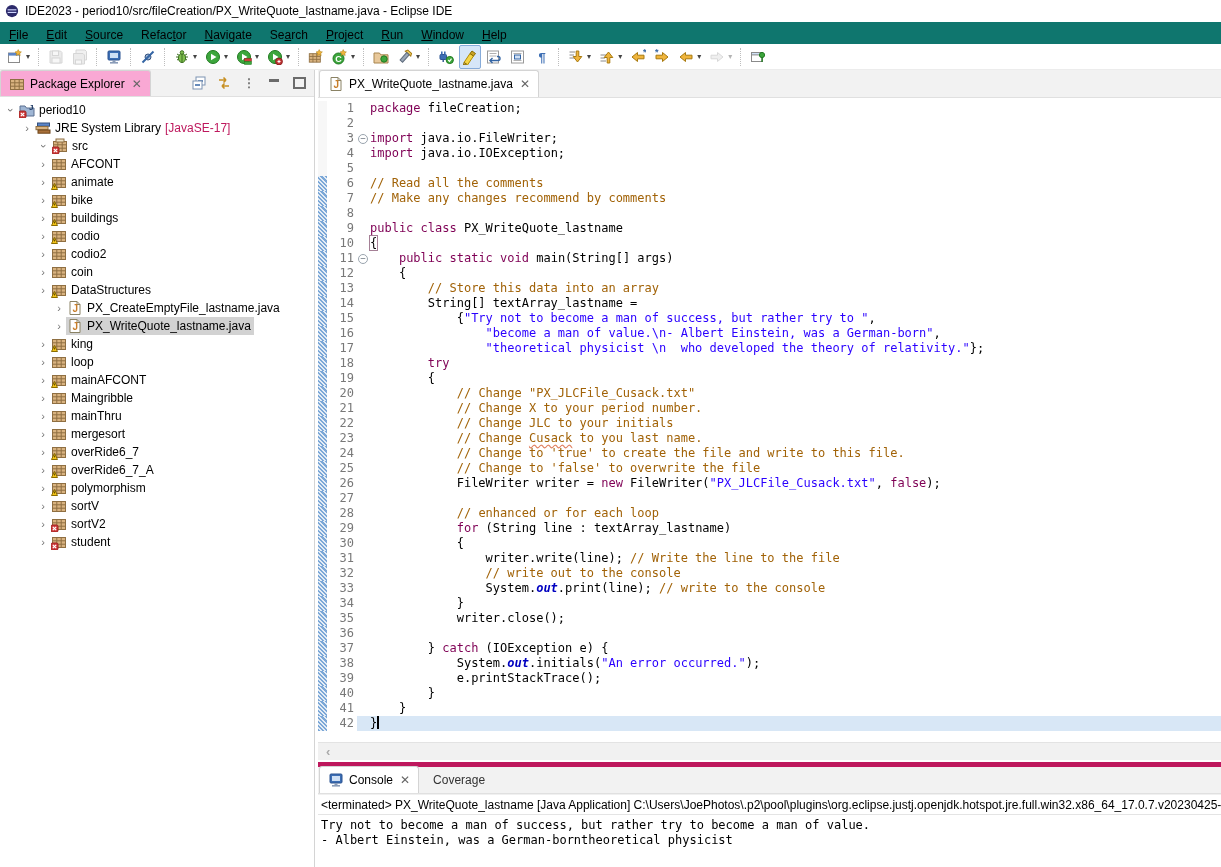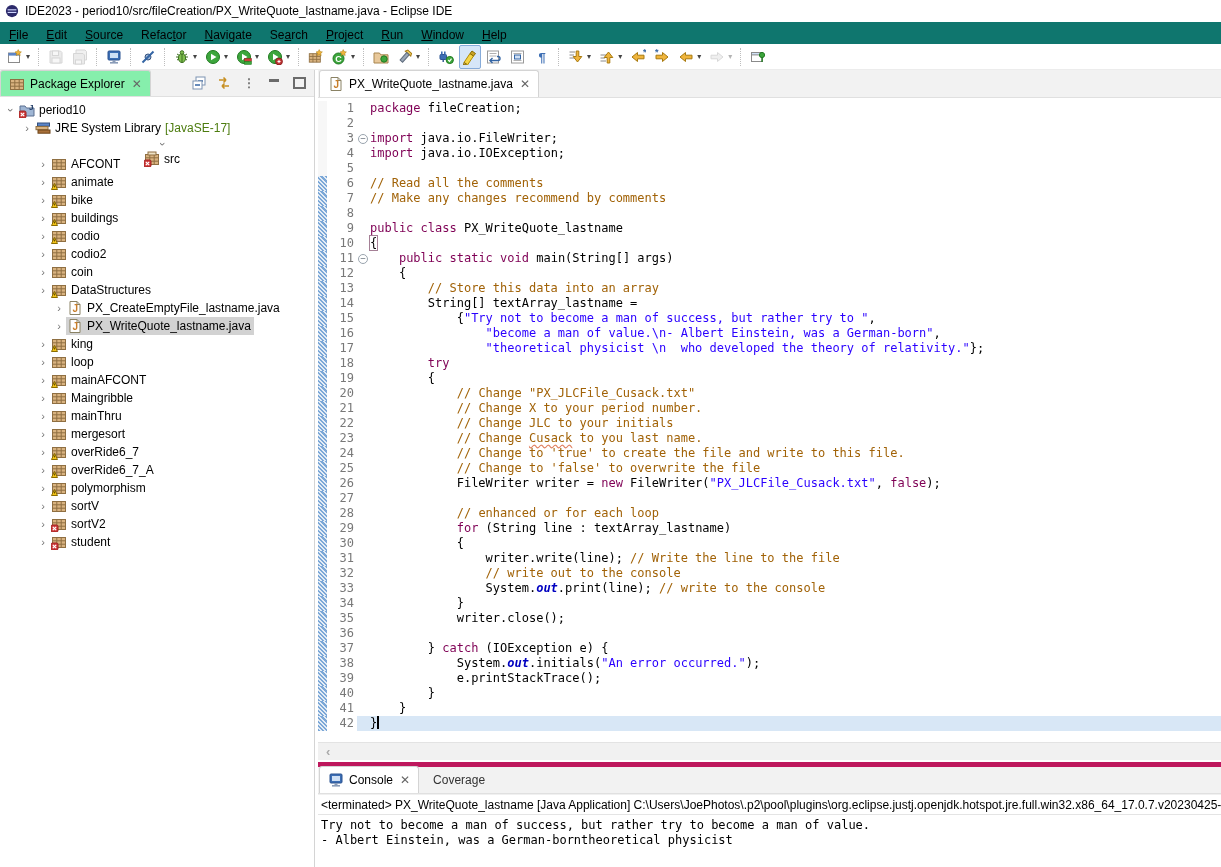--- a/index.html
+++ b/index.html
@@ -17,41 +17,41 @@
   .tb-btn.disabled{opacity:.4;filter:grayscale(1)}
   .tb-ico{width:16px;height:16px;display:inline-block}
   .tb-ico svg{width:16px;height:16px;display:block}
   .tb-dd{font-size:8px;color:#444;margin-left:3px}
   .tb-sep{width:1px;height:18px;margin:0 4px;border-left:1px dotted #bdbdbd}
   
   .main{position:absolute;top:70px;left:0;right:0;bottom:0}
   .explorer{position:absolute;left:0;top:0;width:314px;bottom:0;border-right:1px solid #d4d4d4;
             display:flex;flex-direction:column;background:#fff}
   .view-header{height:26px;background:#f2f2f2;border-bottom:1px solid #e0e0e0;display:flex;align-items:flex-end}
-  .view-tab{height:25px;background:#86efac;border:1px solid #d4d4d4;border-bottom:none;border-radius:3px 3px 0 0;
+  .view-tab{height:25px;background:#f9a8d4;border:1px solid #d4d4d4;border-bottom:none;border-radius:3px 3px 0 0;
             display:flex;align-items:center;gap:5px;padding:0 8px}
   .view-tab .vicon{width:16px;height:16px}
   .view-tab .vicon svg{width:16px;height:16px;display:block}
   .tab-x{color:#666;font-size:12px;margin-left:2px}
   .view-actions{margin-left:auto;display:flex;align-items:center;gap:9px;padding-right:7px;height:100%}
   .va{display:flex;align-items:center;justify-content:center;width:16px;height:16px}
   .va svg{width:16px;height:16px}
   .dots{color:#707070;font-size:12px;font-weight:bold;letter-spacing:0}
   .mini-bar{width:10px;height:3px;background:#6b6b6b;margin-top:-6px}
   .maxi-box{width:9px;height:8px;border:2px solid #6b6b6b}
   
   .tree{flex:1;overflow:hidden;padding-top:4px}
   .tree-row{height:18px;display:flex;align-items:center;white-space:nowrap}
   .twisty{width:14px;flex:0 0 14px;text-align:center;color:#767676;font-size:11px;line-height:14px}
   .twisty.open{transform:rotate(90deg)}
   .lbl-wrap{display:flex;align-items:center;height:18px;padding:0 3px 0 1px;gap:4px}
   .tree-row.selected .lbl-wrap{background:#D2D2D2}
   .tree-ico{width:16px;height:16px;flex:0 0 16px}
   .tree-ico svg{width:16px;height:16px;display:block}
-  .suffix{color:#4d7c0f}
+  .suffix{color:#be185d}
   
   .editor{position:absolute;left:318px;top:0;right:0;height:688px;background:#fff}
   .tabbar{height:27px;background:#f2f2f2;border-bottom:1px solid #e0e0e0;display:flex;align-items:flex-end}
   .etab{height:26px;background:#fff;border:1px solid #d4d4d4;border-bottom:none;border-radius:3px 3px 0 0;
         display:flex;align-items:center;gap:5px;padding:0 8px;margin-left:1px}
   .etab .vicon{width:16px;height:16px}
   .etab .vicon svg{width:16px;height:16px;display:block}
   .code{height:641px;font-family:"DejaVu Sans Mono","Liberation Mono",monospace;font-size:12px;line-height:15px;
         padding-top:3px;background:#fff;overflow:hidden}
   .cl{display:flex;height:15px}
@@ -429,21 +429,21 @@
               <svg viewBox="0 0 16 16">
                 <rect x="2.5" y="3" width="12" height="3.2" fill="#5C85C7" stroke="#33517e"></rect>
                 <rect x="1" y="6.5" width="12" height="3.2" fill="#D9B380" stroke="#8F6F42"></rect>
                 <rect x="3" y="10" width="12" height="3.2" fill="#A8703A" stroke="#6e4518"></rect>
               </svg>
             </span>
             <span>JRE System Library</span>
             <span class="suffix">[JavaSE-17]</span>
           </span>
         </div>
-        <div class="tree-row" style="padding-left: 12px; flex-direction: column;">
+        <div class="tree-row" style="padding-left: 37px;">
           <span class="twisty open">›</span>
           <span class="lbl-wrap">
             <span class="tree-ico">
               <svg viewBox="0 0 16 16">
                 <rect x="1.5" y="3.5" width="13" height="10" fill="#D9B380" stroke="#8F6F42"></rect>
                 <line x1="1.5" y1="6.8" x2="14.5" y2="6.8" stroke="#8F6F42"></line>
                 <line x1="1.5" y1="10.2" x2="14.5" y2="10.2" stroke="#8F6F42"></line>
                 <line x1="5.8" y1="3.5" x2="5.8" y2="13.5" stroke="#8F6F42"></line>
                 <line x1="10.2" y1="3.5" x2="10.2" y2="13.5" stroke="#8F6F42"></line>
                 <rect x="4" y="1" width="8" height="3" fill="#EFE3C6" stroke="#8F6F42"></rect>

